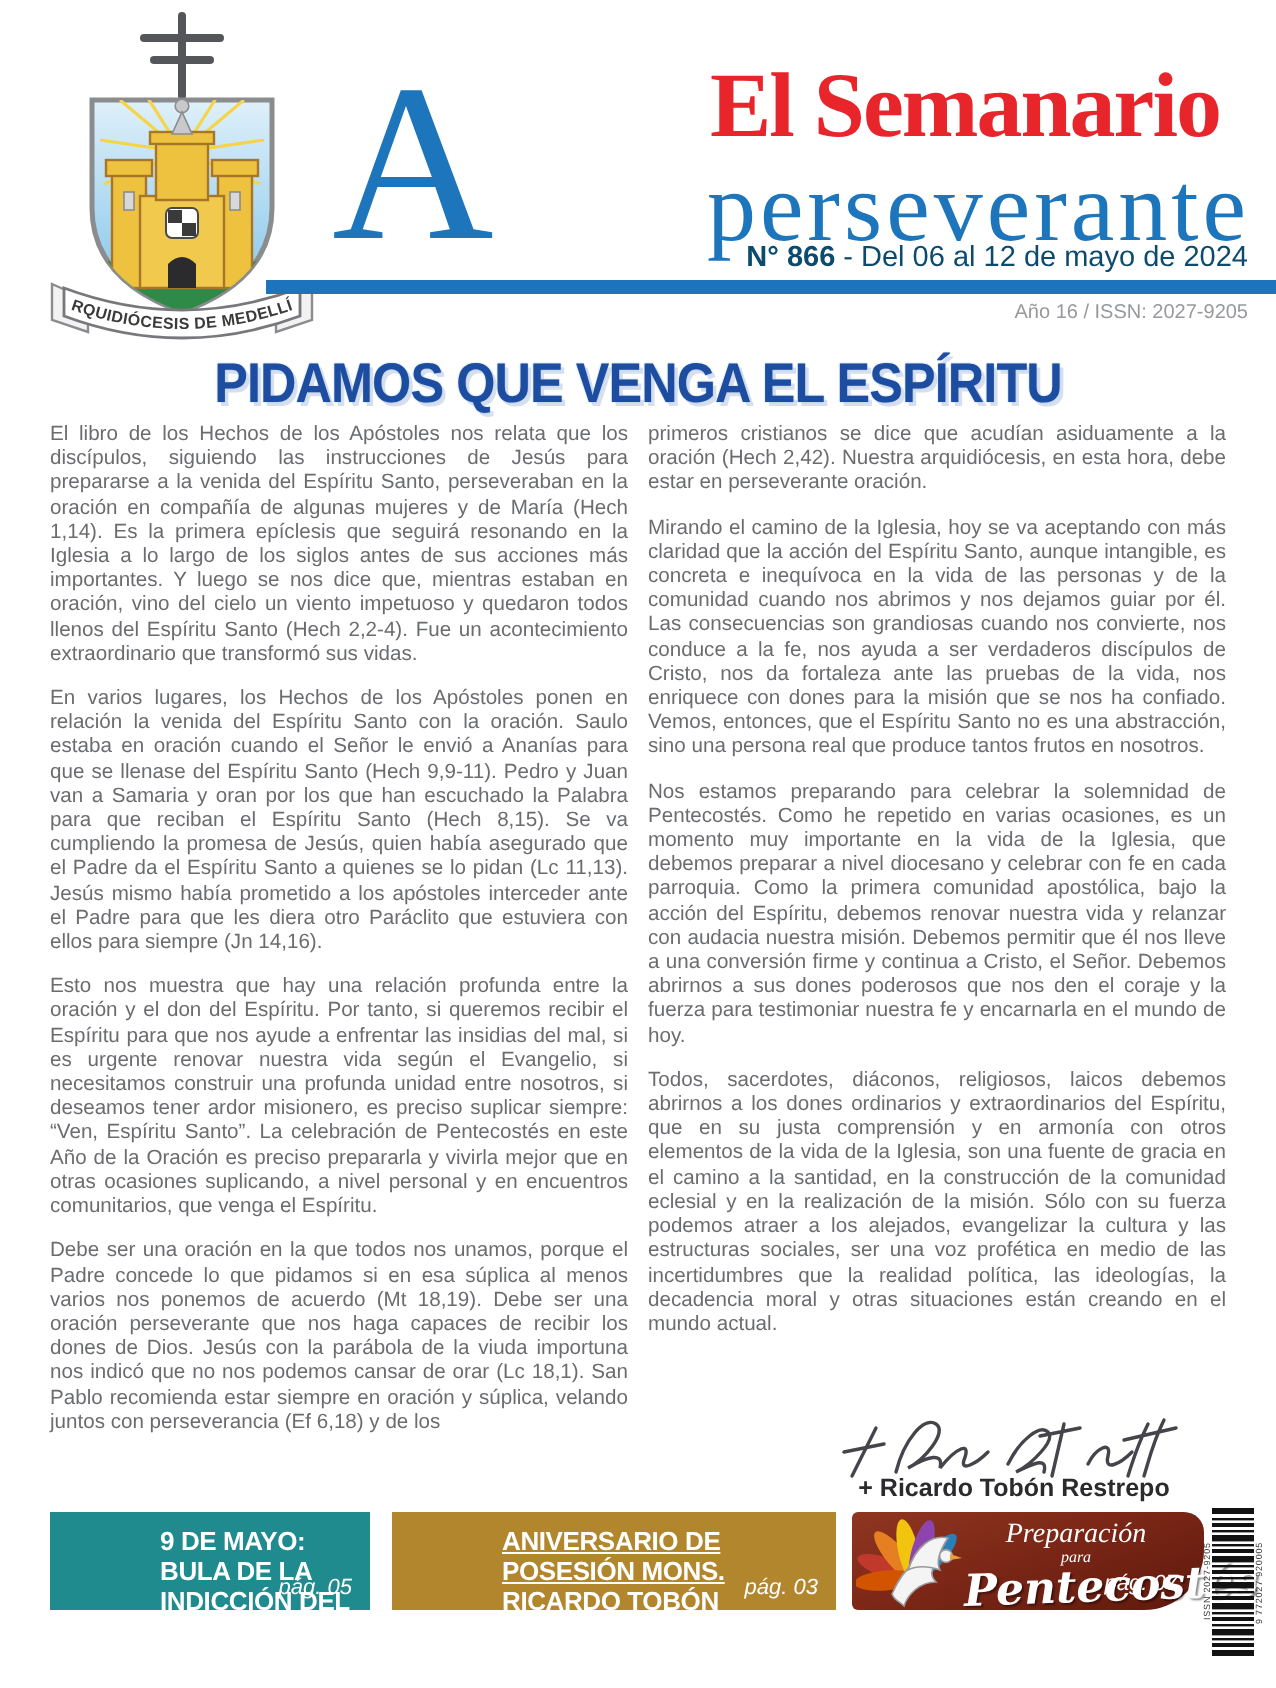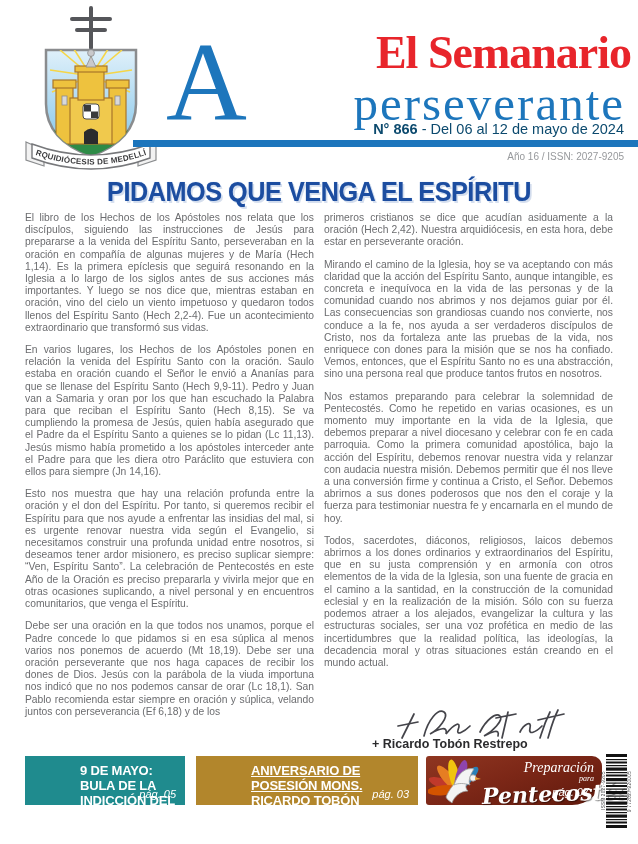--- a/index.html
+++ b/index.html
@@ -6,21 +6,21 @@
   html,body { background:#e9e9e9; }
   .page {
     position:relative; width:638px; height:844px; margin:0 auto;
     background:#ffffff; overflow:hidden;
     font-family:"Liberation Sans", sans-serif;
   }
 
   
   .logo { position:absolute; left:20px; top:4px; width:142px; height:172px; }
   .mast-title1 {
-    position:absolute; top:30px; right:7px;
+    position:absolute; top:30px; right:28px;
     font-family:"Liberation Serif", serif; font-weight:bold;
     font-size:46px; line-height:1; color:#e8252b; letter-spacing:-1px;
   }
   .mast-bigA {
     position:absolute; left:166px; top:26px;
     font-family:"Liberation Serif", serif; font-size:112px; line-height:1;
     color:#1d76bc;
   }
   .mast-title2 {
     position:absolute; top:79px; right:13px;
@@ -47,21 +47,21 @@
   
   .col { position:absolute; top:212px; width:289px; }
   .col-1 { left:25px; }
   .col-2 { left:324px; }
   .col p {
     font-size:10.3px; line-height:12.2px; text-align:justify;
     color:#6b6c6f; margin:0 0 10px 0;
   }
 
   
-  .signature { position:absolute; left:372px; top:704px; width:222px; }
+  .signature { position:absolute; left:396px; top:704px; width:222px; text-align:center; }
   .signature svg { display:block; margin:0 auto -8px auto; }
   .sig-name  { font-size:12.5px; font-weight:bold; color:#2b2b2d; line-height:13.5px; }
   .sig-title { font-size:12.5px; font-weight:bold; color:#2b2b2d; line-height:13.5px; }
 
   
   .banner { position:absolute; top:756px; height:49px; color:#fff;padding-left:46px; }
   .banner .btitle {
     padding:7px 9px 0 9px; font-size:13px; line-height:15px;
     font-weight:800; letter-spacing:-0.2px;
   }
@@ -70,21 +70,21 @@
     font-style:italic; font-size:11px; font-weight:500; color:#fff;
   }
   .banner-1 { left:25px;  width:160px; background:#1f8b8e; }
   .banner-2 { left:196px; width:222px; background:#b2862c;text-decoration:underline; }
   .banner-3 {
     left:426px; width:176px;
     background:linear-gradient(160deg,#8f3621 0%, #7c2717 45%, #5f190c 100%);
     border-radius:3px 10px 30px 3px;
   }
   .banner-3 .dove { position:absolute; left:2px; top:1px; }
-  .b3-text { position:absolute; left:56px; right:8px; top:5px; text-align:right; }
+  .b3-text { position:absolute; left:56px; right:8px; top:5px; text-align:center; }
   .b3-pre  { font-family:"Liberation Serif", serif; font-style:italic; font-size:14px; line-height:14px; }
   .b3-para { font-family:"Liberation Serif", serif; font-style:italic; font-size:8px; line-height:7px; }
   .b3-main {
     font-family:"DejaVu Serif", serif; font-style:italic; font-weight:bold;
     font-size:22px; line-height:24px; transform:rotate(-2deg);
     text-shadow:1px 1px 1px rgba(0,0,0,0.45);
   }
   .banner-3 .bpage { right:13px; bottom:7px; }
 
   

